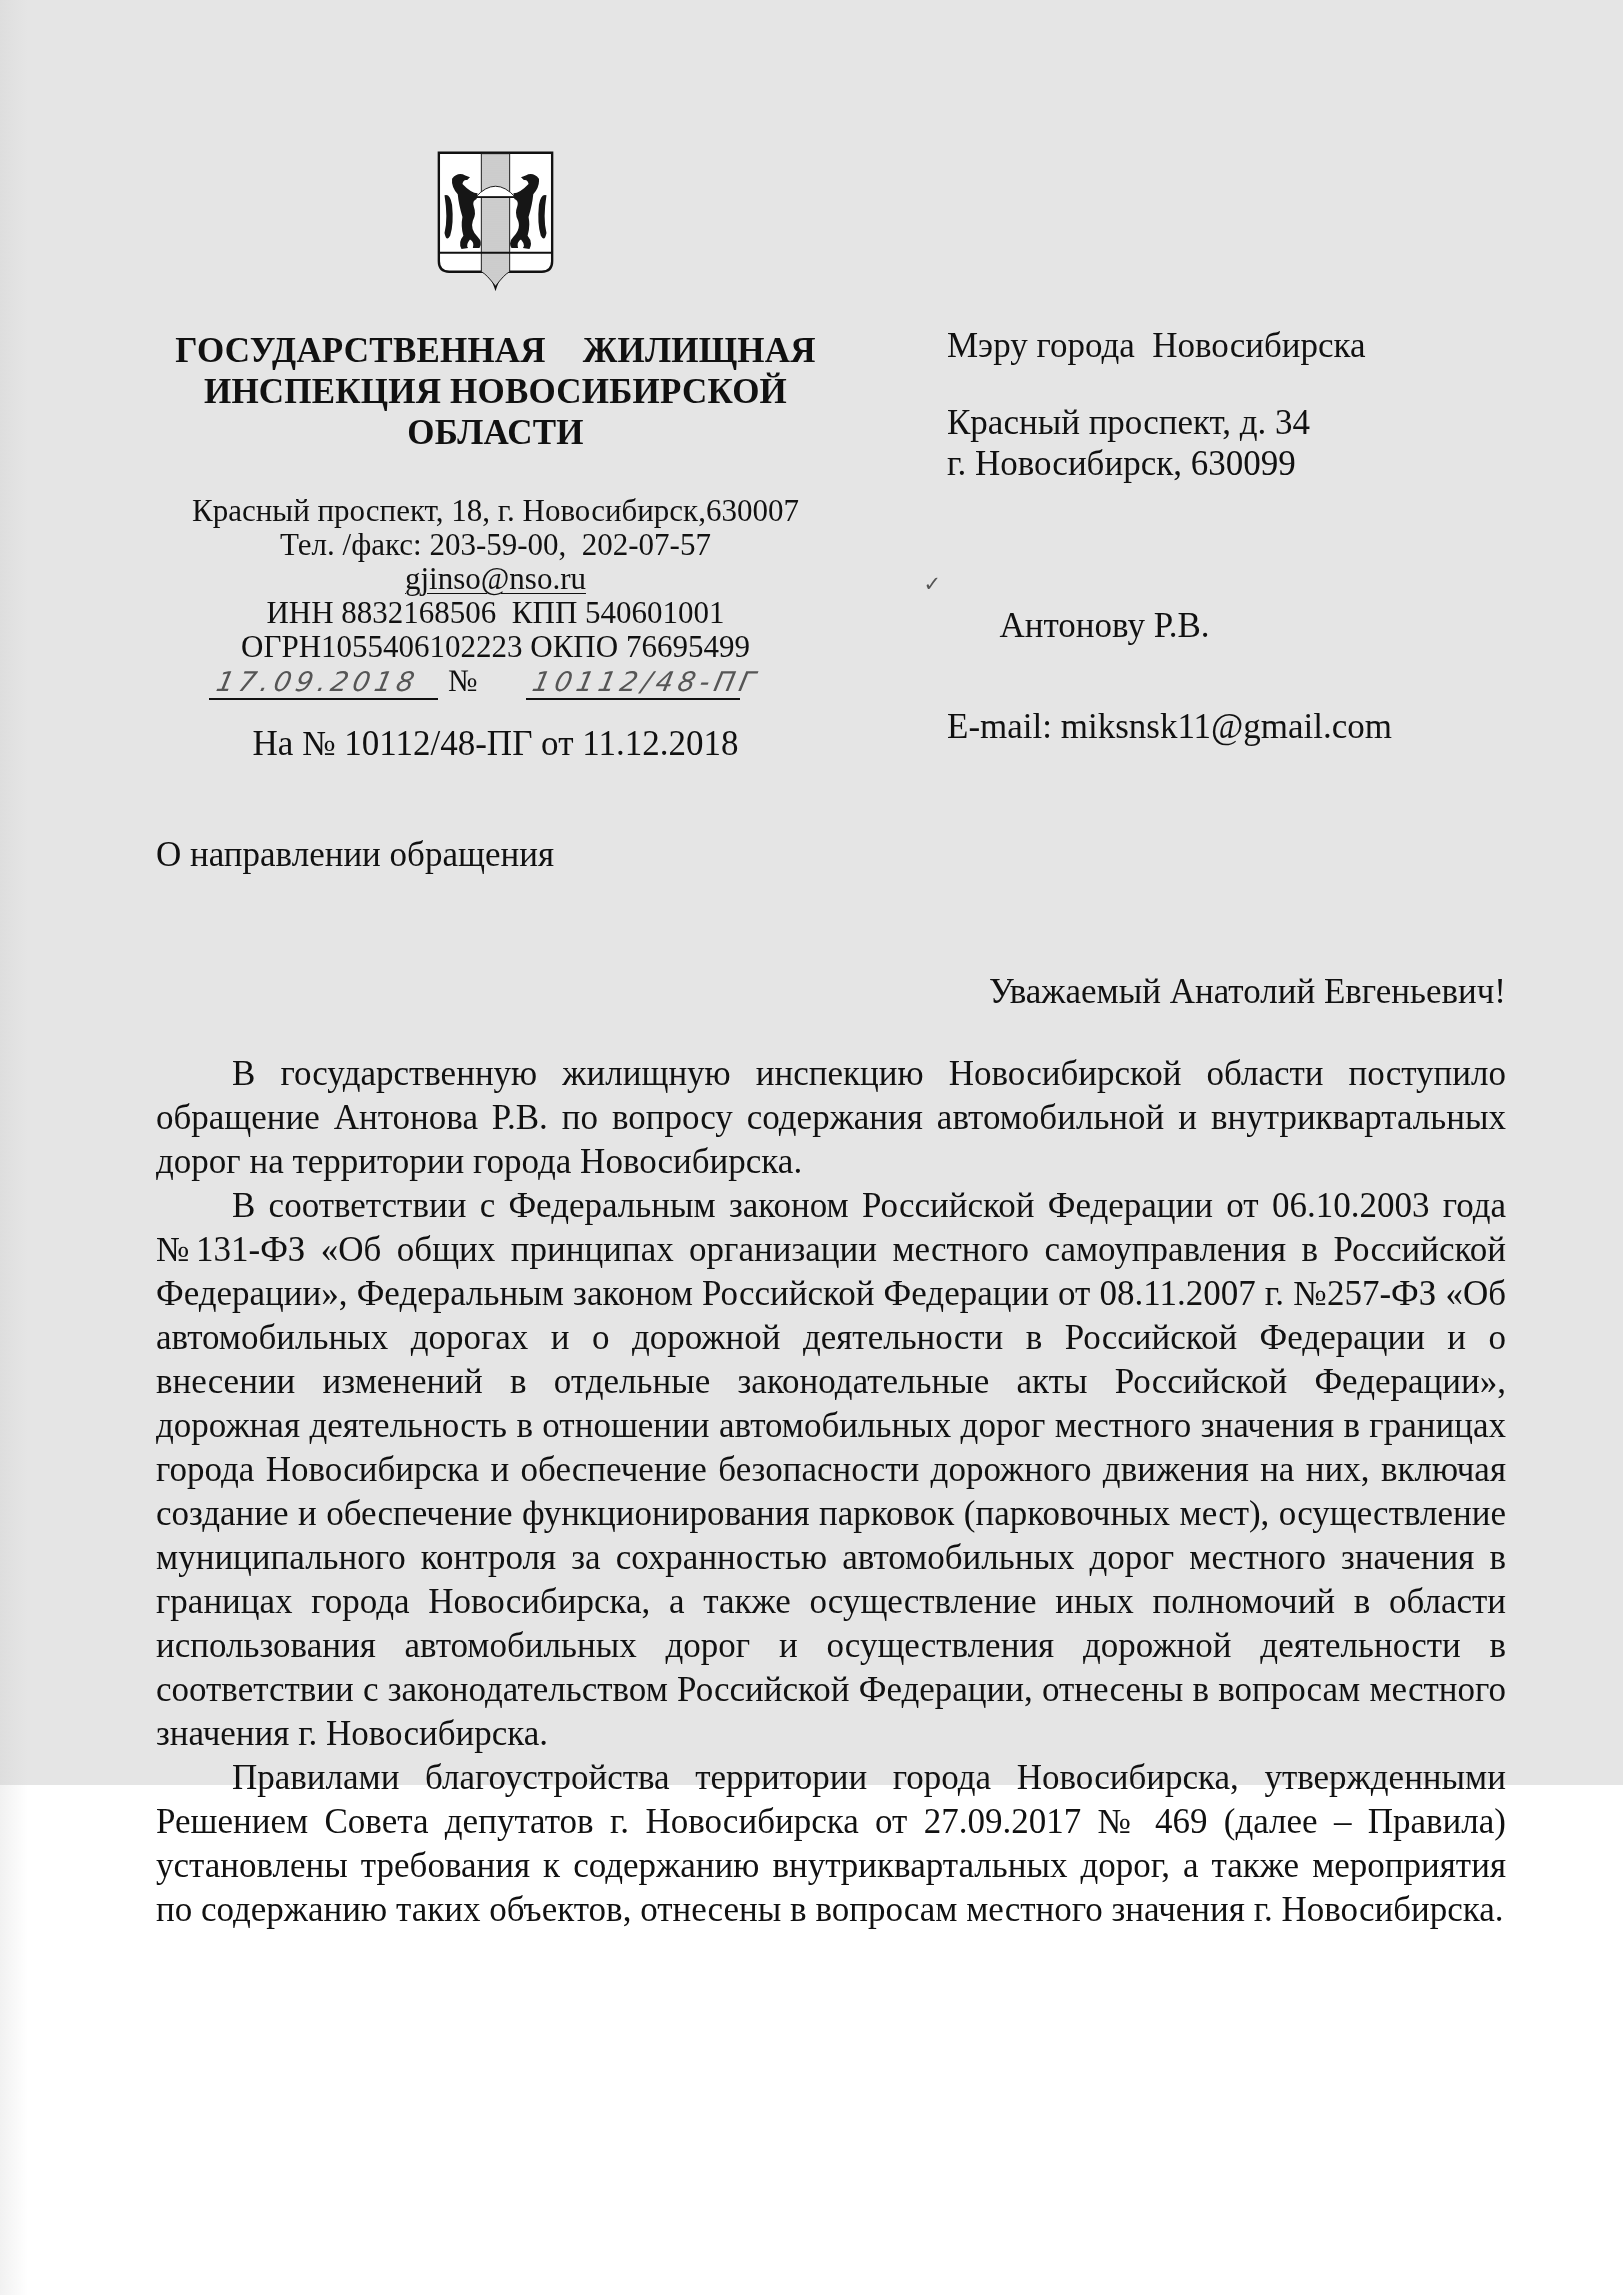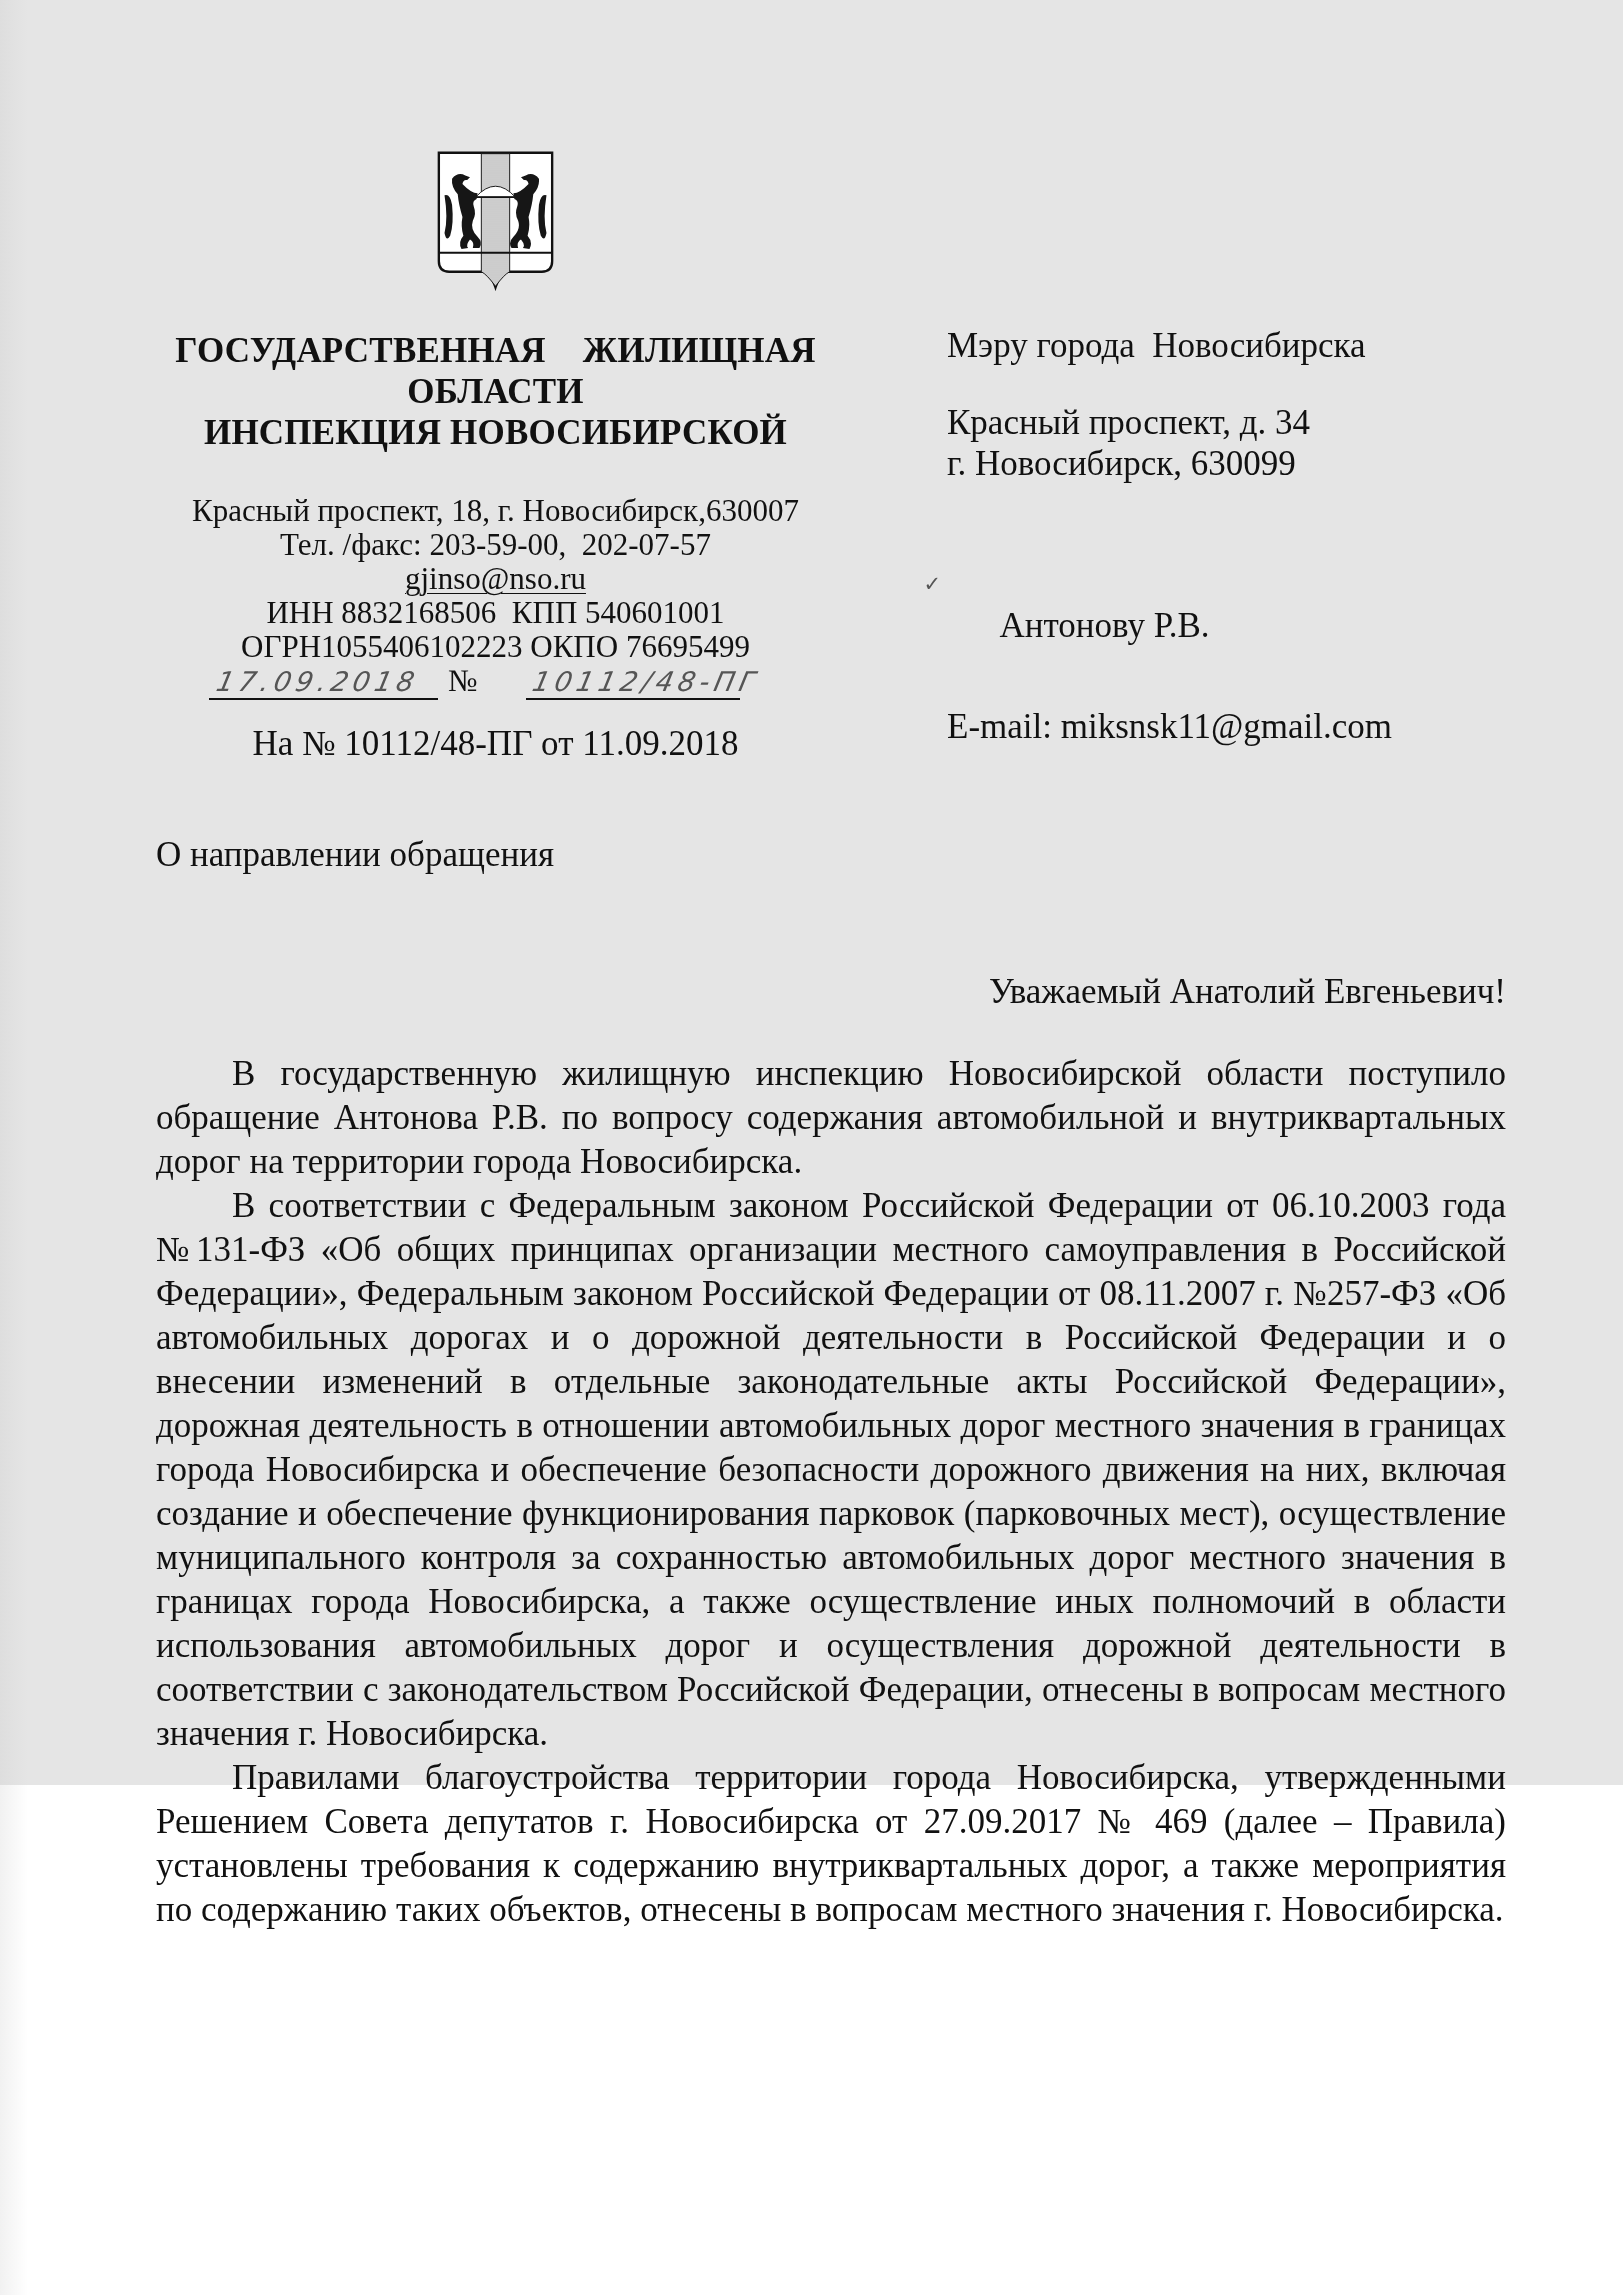--- a/index.html
+++ b/index.html
@@ -189,38 +189,38 @@
     <path d="M38 65 Q50 50 66 58 L76 62 L70 68 Q62 66 60 76 Q78 95 92 96 L90 108 Q80 112 84 124 Q90 140 82 154 Q76 172 92 188 Q104 200 96 212 L82 212 Q86 200 76 194 Q66 206 72 212 L58 214 Q50 200 62 186 Q56 166 60 146 Q52 120 50 98 Q36 82 38 65 Z" fill="#161616"></path>
     <path d="M22 100 Q34 96 38 120 Q42 160 34 186 Q26 200 22 180 Q30 150 22 100 Z" fill="#161616"></path>
 
     <path d="M222 65 Q210 50 194 58 L184 62 L190 68 Q198 66 200 76 Q182 95 168 96 L170 108 Q180 112 176 124 Q170 140 178 154 Q184 172 168 188 Q156 200 164 212 L178 212 Q174 200 184 194 Q194 206 188 212 L202 214 Q210 200 198 186 Q204 166 200 146 Q208 120 210 98 Q224 82 222 65 Z" fill="#161616"></path>
     <path d="M238 100 Q226 96 222 120 Q218 160 226 186 Q234 200 238 180 Q230 150 238 100 Z" fill="#161616"></path>
   </svg>
 
   <div class="sender">
     <div class="org-name">
       <div class="l1">ГОСУДАРСТВЕННАЯ ЖИЛИЩНАЯ</div>
+      <div>ИНСПЕКЦИЯ НОВОСИБИРСКОЙ</div>
       <div>ОБЛАСТИ</div>
-      <div>ИНСПЕКЦИЯ НОВОСИБИРСКОЙ</div>
     </div>
     <div class="sender-details">
       <div>Красный проспект, 18, г. Новосибирск,630007</div>
       <div>Тел. /факс: 203-59-00,  202-07-57</div>
       <div><span class="email">gjinso@nso.ru</span></div>
       <div>ИНН 8832168506  КПП 540601001</div>
       <div>ОГРН1055406102223 ОКПО 76695499</div>
       <div class="outgoing">
         <div class="field date-field"></div>
         <span class="hand date-hand">17.09.2018</span>
         <span class="no-sign">№</span>
         <div class="field num-field"></div>
         <span class="hand num-hand">10112/48-ПГ</span>
       </div>
     </div>
-    <div class="reply-ref">На № 10112/48-ПГ от 11.09.2018</div>
+    <div class="reply-ref">На № 10112/48-ПГ от 11.12.2018</div>
   </div>
 
   <div class="subject">О направлении обращения</div>
 
   <div class="recipients">
     <div class="line">Мэру города  Новосибирска</div>
     <div class="gap-s"></div>
     <div class="gap-s"></div>
     <div class="line">Красный проспект, д. 34</div>
     <div class="line">г. Новосибирск, 630099</div>

